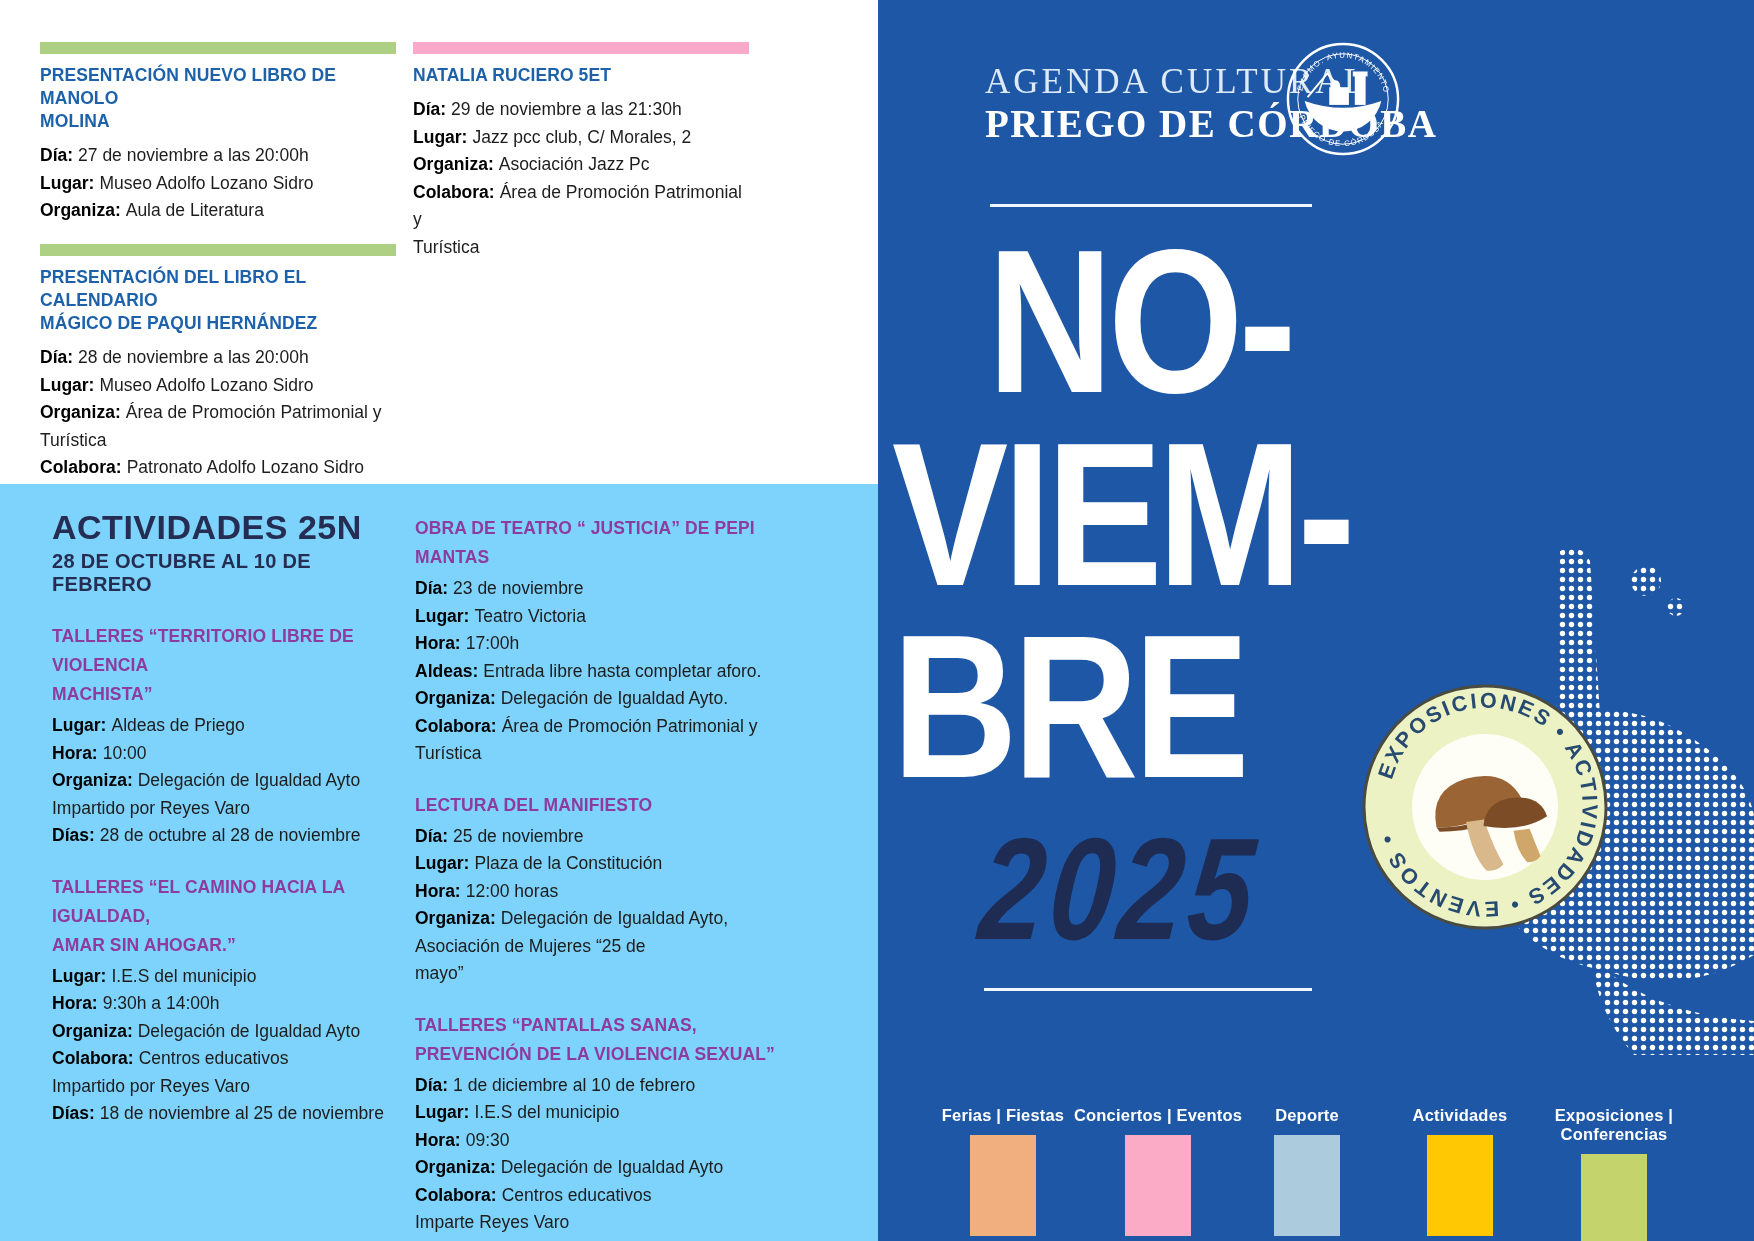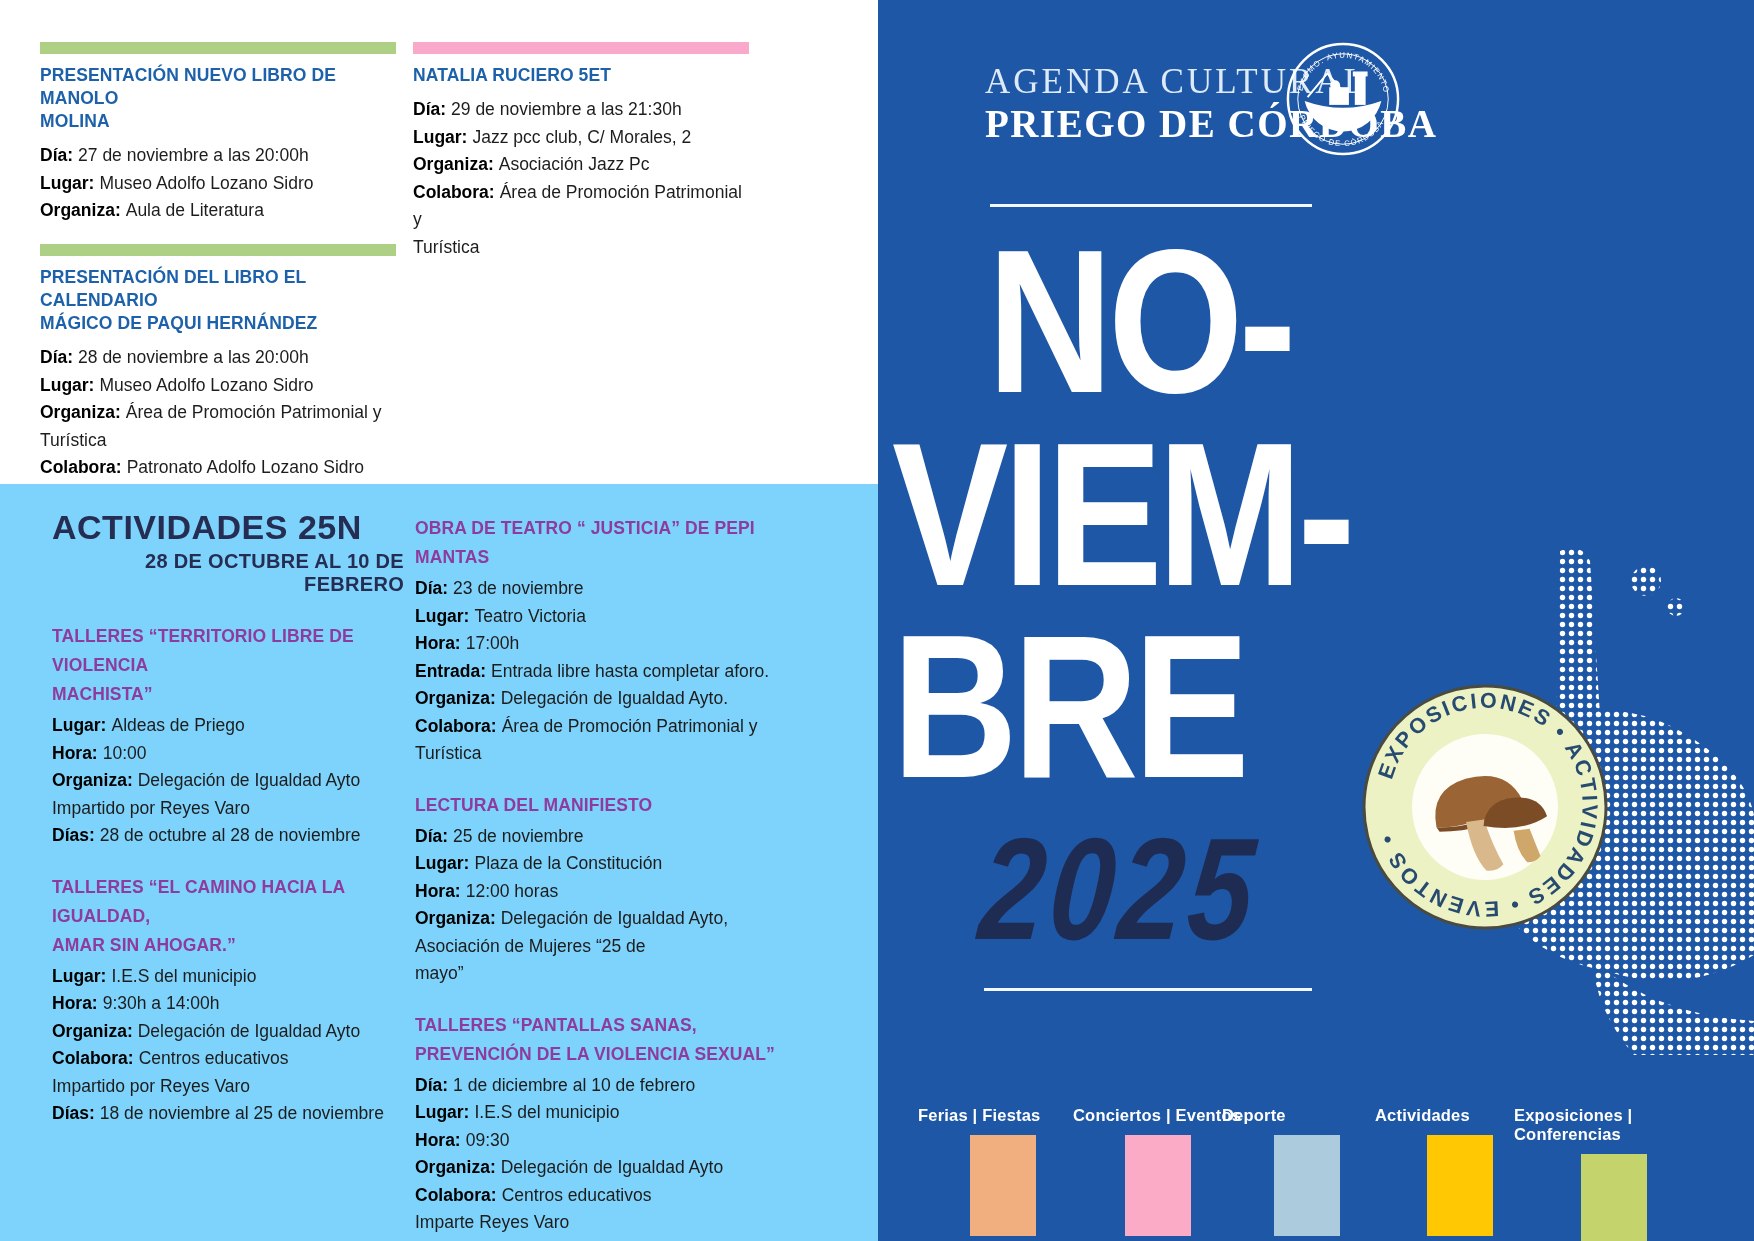--- a/index.html
+++ b/index.html
@@ -19,21 +19,21 @@
   .line{margin:0;font-size:17.5px;line-height:27.5px;color:#1d1d1d;}
   .line b{color:#000;}
   .line b:not(:empty){margin-right:5px;}
   .line .val{white-space:pre-line;}
 
   
   .pink-sec{position:absolute;left:0;top:484px;width:878px;height:757px;background:#f1b3f0;}
   .pcol1{position:absolute;left:52px;top:24px;width:352px;}
   .pcol2{position:absolute;left:415px;top:30px;width:362px;}
   .ptitle-main{margin:0;font-size:34px;font-weight:800;color:#262d52;letter-spacing:.5px;}
-  .psub{margin:3px 0 26px;font-size:20px;font-weight:700;color:#262d52;letter-spacing:.3px;text-align:right;}
+  .psub{margin:3px 0 26px;font-size:20px;font-weight:700;color:#262d52;letter-spacing:.3px;}
   .activity{margin-bottom:23px;}
   .atitle{margin:0 0 3px;font-size:17.5px;font-weight:700;color:#8e3c9c;line-height:29px;
           white-space:pre-line;letter-spacing:.1px;}
   .pline{margin:0;font-size:17.5px;line-height:27.5px;color:#1c1c1c;}
   .pline b{color:#000;}
   .pline b:not(:empty){margin-right:5px;}
   .pline .val{white-space:pre-line;}
 
   
   .blue-sec{position:absolute;left:878px;top:0;width:876px;height:1241px;background:#1e57a6;overflow:hidden;}
@@ -49,21 +49,21 @@
   .hr2{position:absolute;left:106px;top:988px;width:328px;height:3px;background:#f2f8ff;}
   .month{position:absolute;left:14px;top:225px;color:#fff;font-weight:700;font-size:205px;
          line-height:.94;letter-spacing:-6px;transform:scaleX(.85);transform-origin:left top;
          font-family:"Liberation Sans",sans-serif;}
   .m0{margin-left:112px;}
   .year{position:absolute;left:110px;top:806px;font-size:145px;font-weight:700;font-style:italic;
         color:#1e2b52;letter-spacing:6px;transform:scaleX(.8) skewX(-6deg);transform-origin:left top;}
   .badge{position:absolute;left:477px;top:677px;width:260px;height:260px;transform:rotate(-14deg);}
   .hand{position:absolute;right:0;top:485px;width:430px;height:570px;}
 
-  .legend-item{position:absolute;top:1106px;width:170px;}
+  .legend-item{position:absolute;top:1106px;width:170px;text-align:center;}
   .li0{left:40px;}.li1{left:195px;}.li2{left:344px;}.li3{left:497px;}.li4{left:651px;width:200px;margin-left:-15px;}
   .legend-label{font-size:16.5px;font-weight:700;color:#fff;letter-spacing:.2px;}
   .swatch{width:66px;height:101px;margin:10px auto 0;}
 </style>
 </head>
 <body>
 
 <div class="page">
 
   <div class="white-sec">
@@ -131,21 +131,21 @@
 
     </div>
 
     <div class="pcol2">
       <div class="activity">
         <h3 class="atitle">OBRA DE TEATRO “ JUSTICIA” DE PEPI
 MANTAS</h3>
         <p class="pline"><b>Día:</b><span class="val">23 de noviembre</span></p>
         <p class="pline"><b>Lugar:</b><span class="val">Teatro Victoria</span></p>
         <p class="pline"><b>Hora:</b><span class="val">17:00h</span></p>
-        <p class="pline"><b>Entrada:</b><span class="val">Entrada libre hasta completar aforo.</span></p>
+        <p class="pline"><b>Aldeas:</b><span class="val">Entrada libre hasta completar aforo.</span></p>
         <p class="pline"><b>Organiza:</b><span class="val">Delegación de Igualdad Ayto.</span></p>
         <p class="pline"><b>Colabora:</b><span class="val">Área de Promoción Patrimonial y
 Turística</span></p>
       </div>
 
       <div class="activity">
         <h3 class="atitle">LECTURA DEL MANIFIESTO</h3>
         <p class="pline"><b>Día:</b><span class="val">25 de noviembre</span></p>
         <p class="pline"><b>Lugar:</b><span class="val">Plaza de la Constitución</span></p>
         <p class="pline"><b>Hora:</b><span class="val">12:00 horas</span></p>

